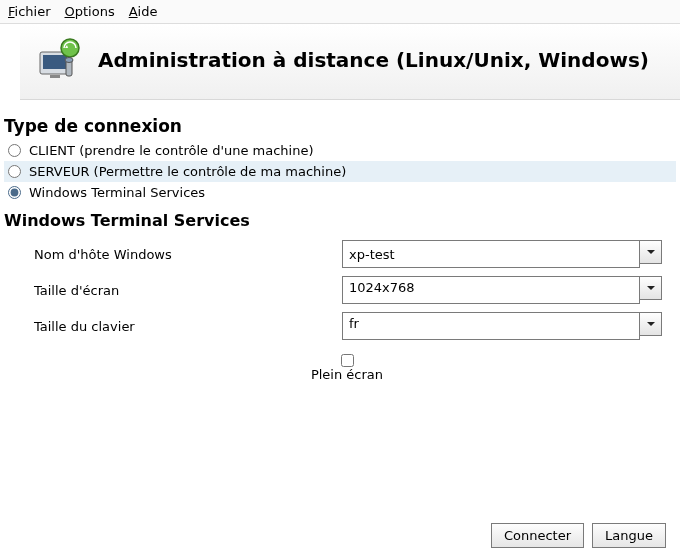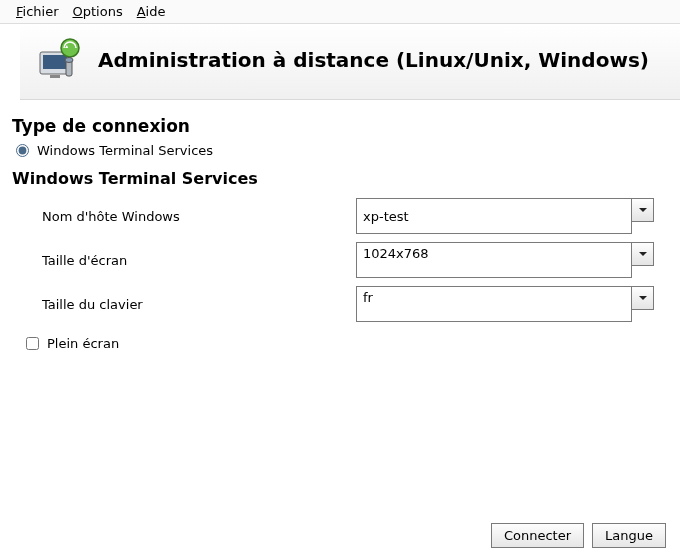--- a/index.html
+++ b/index.html
@@ -8,21 +8,21 @@
   font-size: 13px;
   background: #fff;
   color: #000;
   width: 680px;
   height: 560px;
   overflow: hidden;
 }
 .menu-bar {
   display: flex;
   gap: 14px;
-  padding: 4px 16px;
+  padding: 4px 8px;
   border-bottom: 1px solid #ddd;
   background: #fafafa;
 }
 .menu-item {
   cursor: pointer;
 }
 .menu-item .ul { text-decoration: underline; }
 .header {
   display: flex;
   align-items: center;
@@ -31,21 +31,21 @@
   background: linear-gradient(#fff, #f0f0f0);
   border-bottom: 1px solid #d8d8d8;
   margin-left: 20px;
 }
 .header-title {
   font-size: 20px;
   font-weight: bold;
 }
 .app-icon { flex: 0 0 auto; }
 .content {
-  padding: 10px 12px;
+  padding: 10px 4px;
 }
 .section-heading {
   font-size: 17px;
   font-weight: bold;
   margin: 6px 0 4px 0;
 }
 .radio-row {
   display: flex;
   align-items: center;
   gap: 8px;
@@ -76,41 +76,40 @@
   display: flex;
   width: 100%;
 }
 .combo input,
 .combo .combo-display {
   flex: 1;
   border: 1px solid #7a7a7a;
   padding: 3px 6px;
   font-size: 13px;
   font-family: inherit;
-  height: 36px;
+  height: 28px;
   background: #fff;
-  margin-left: 6px;
 }
 .combo-btn {
   width: 22px;
   height: 24px;
   border: 1px solid #7a7a7a;
   border-left: none;
   background: linear-gradient(#fefefe,#e4e4e4);
   display: flex;
   align-items: center;
   justify-content: center;
   cursor: pointer;
 }
 .combo-btn svg { width: 10px; height: 10px; }
 .check-row {
   display: flex;
   align-items: center;
-  gap: 8px;
   margin: 14px 0 0 14px;
+  flex-direction: column;
 }
 .button-bar {
   position: absolute;
   bottom: 12px;
   right: 14px;
   display: flex;
   gap: 8px;
 }
 .btn {
   padding: 4px 12px;
@@ -143,21 +142,29 @@
       <rect x="28" y="20" width="6" height="18" rx="2" fill="#b0b8c0" stroke="#555"></rect>
       <ellipse cx="31" cy="22" rx="4" ry="2.5" fill="#8aa0b8" stroke="#555"></ellipse>
     </svg>
   </span>
   <div class="header-title">Administration à distance (Linux/Unix, Windows)</div>
 </div>
 
 <div class="content">
   <div class="section-heading">Type de connexion</div>
 
-
+  <label class="radio-row">
+    <input type="radio" name="ctype" style="">
+    <span>CLIENT (prendre le contrôle d'une machine)</span>
+  </label>
+
+  <label class="radio-row highlight">
+    <input type="radio" name="ctype" style="">
+    <span>SERVEUR (Permettre le contrôle de ma machine)</span>
+  </label>
 
   <label class="radio-row">
     <input type="radio" name="ctype" checked="" style="">
     <span>Windows Terminal Services</span>
   </label>
 
   <div class="sub-section-heading">Windows Terminal Services</div>
 
   <div class="form-grid">
     <div class="form-label">Nom d'hôte Windows</div>

